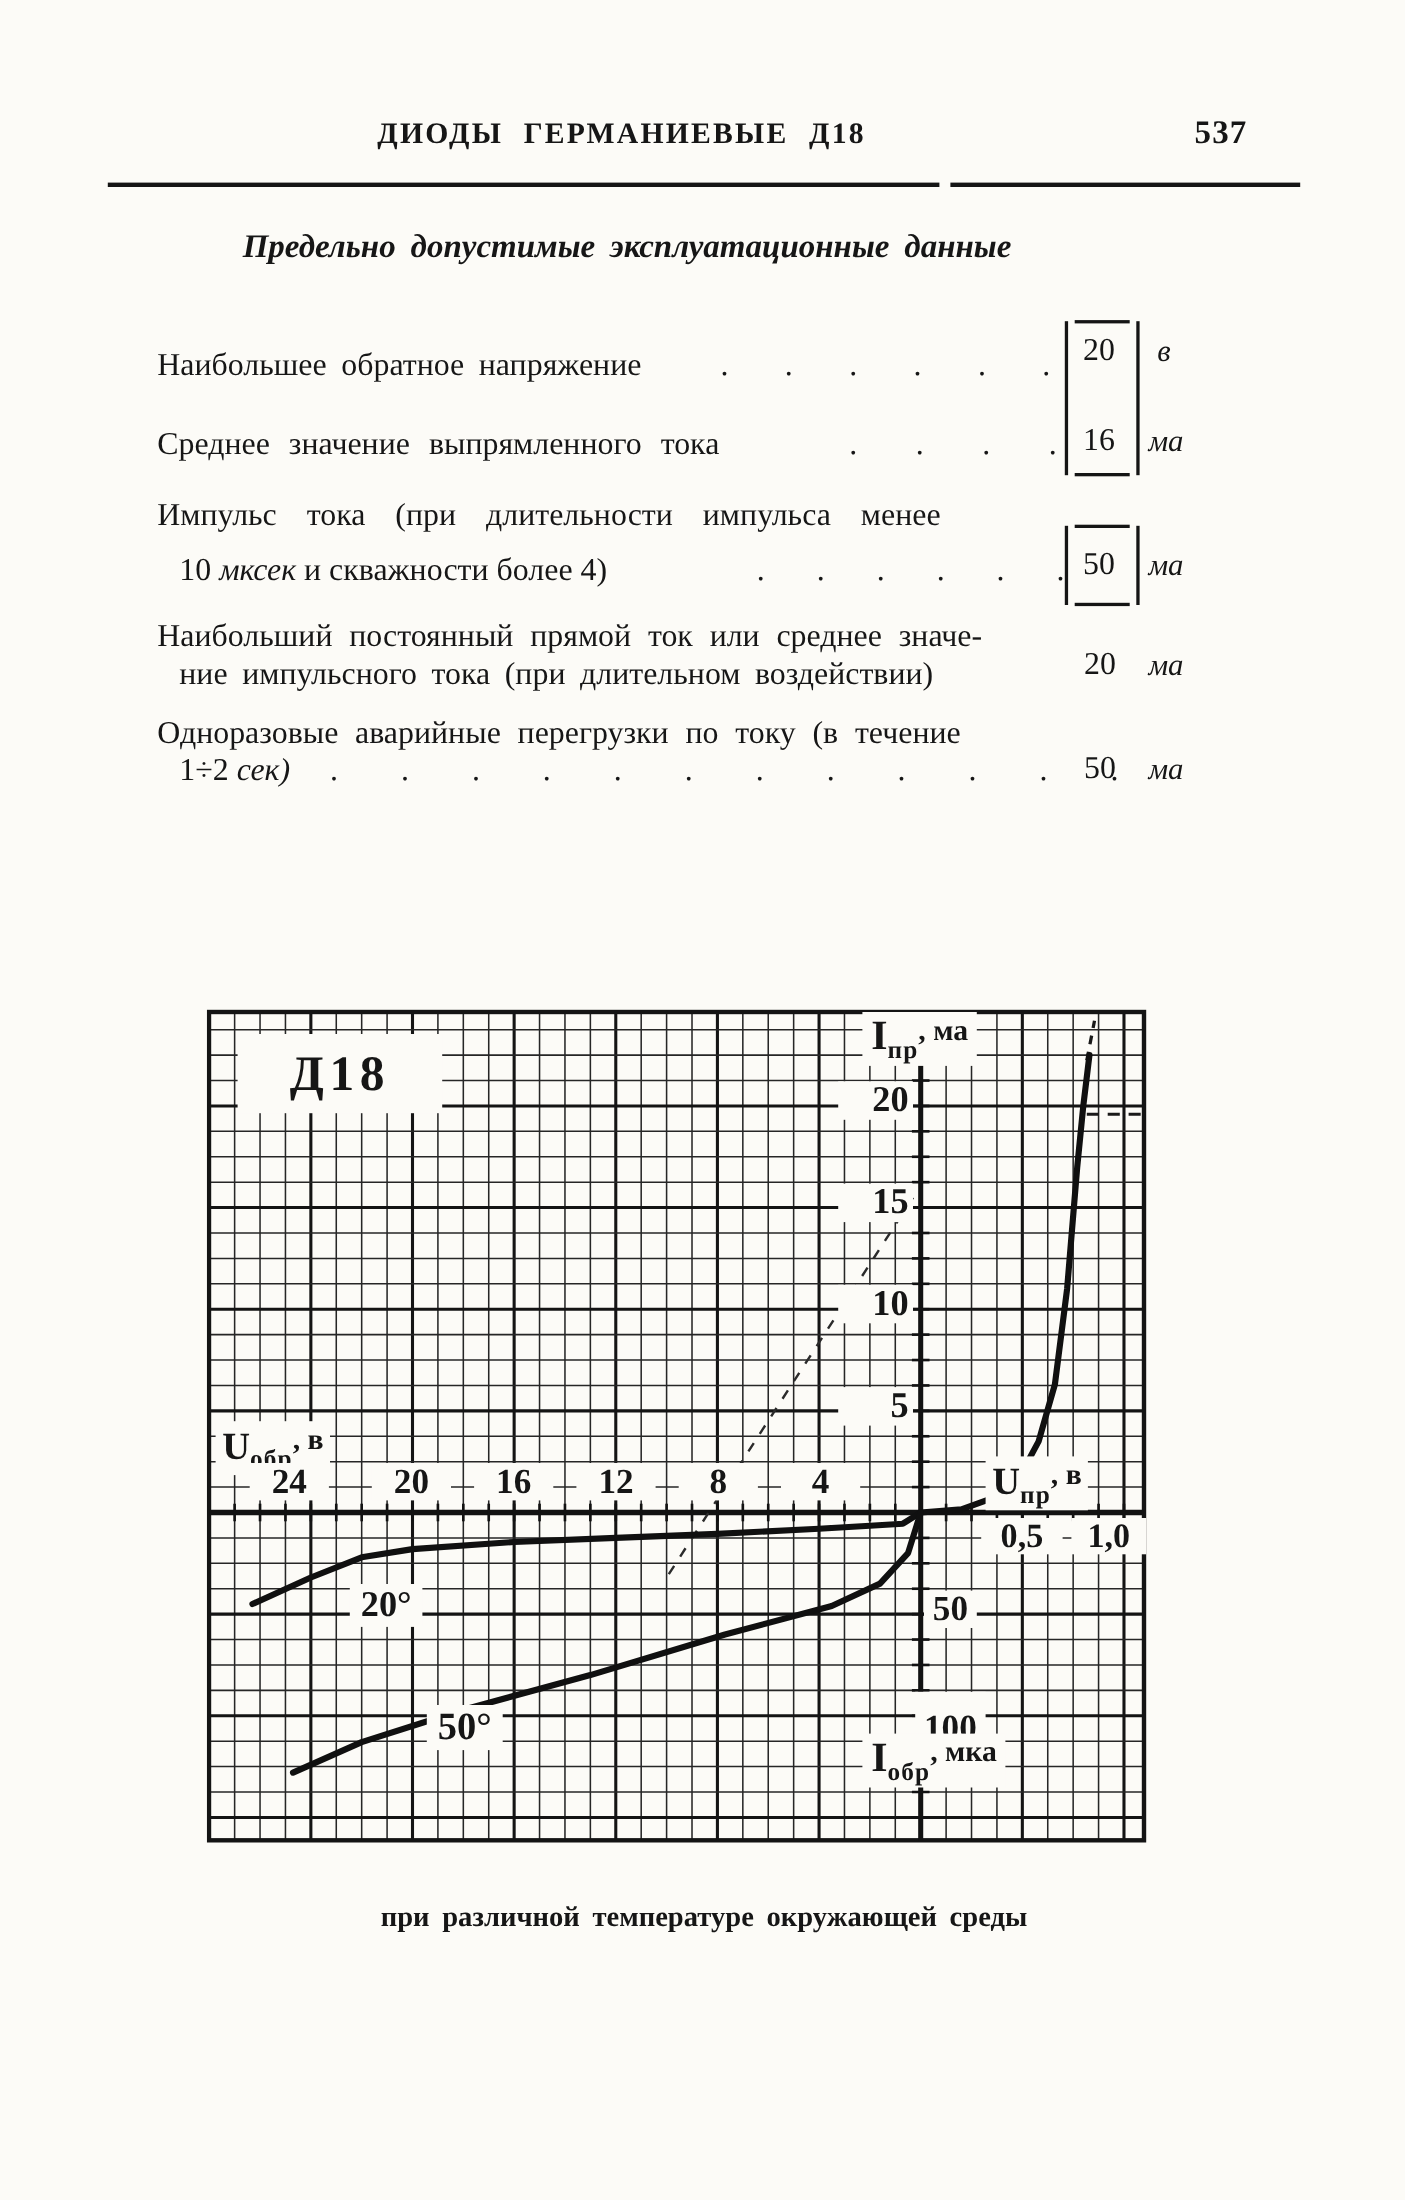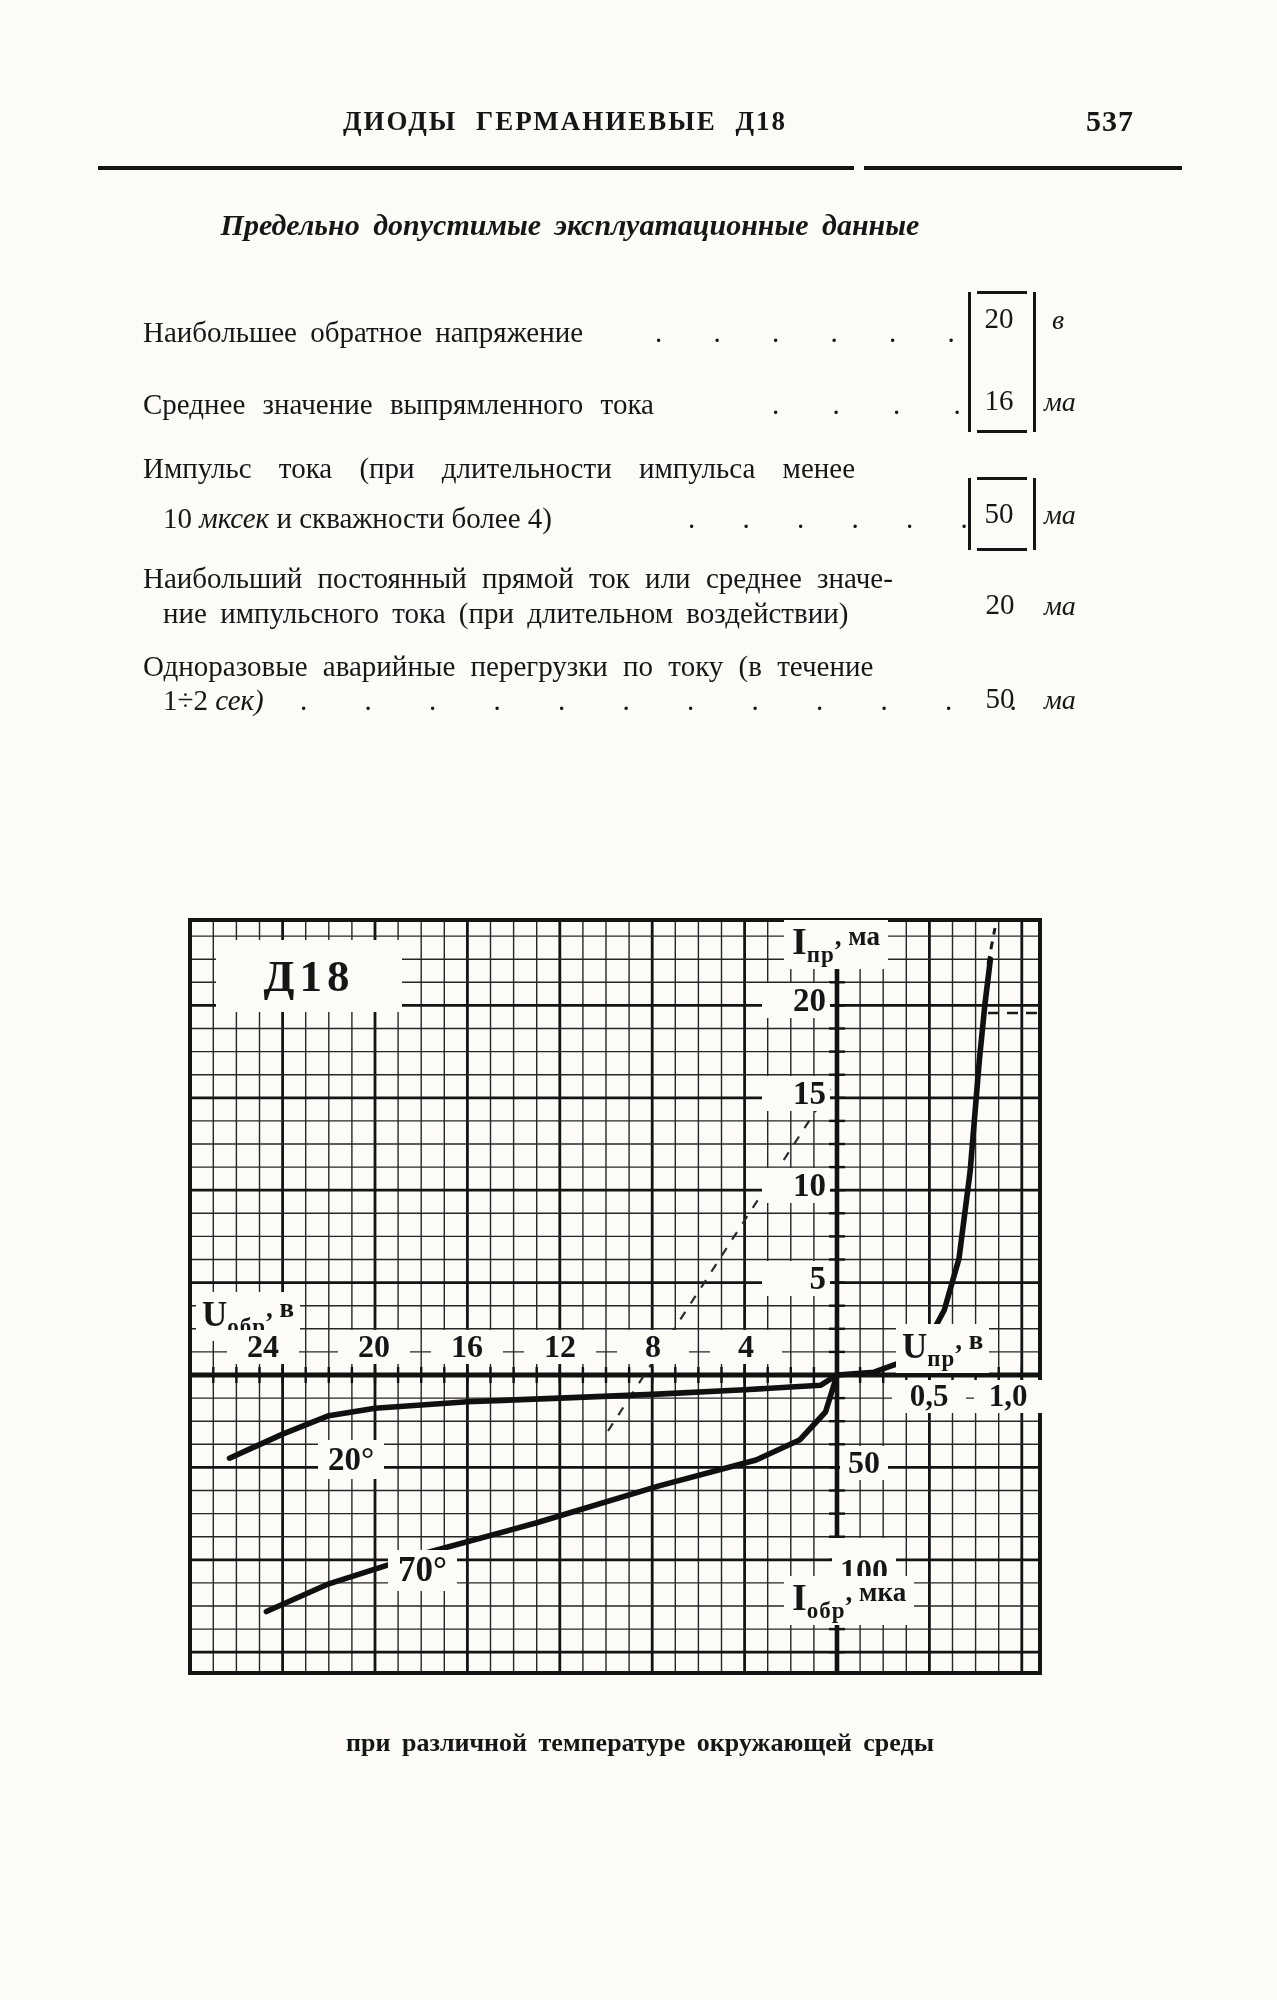--- a/index.html
+++ b/index.html
@@ -272,20 +272,20 @@
     <div class="patch ftick" style="left:786px;width:68px;">1,0</div>
 
     <div class="patch rtick" style="left:652px;top:530px;padding:0 8px;">50</div>
     <div class="patch rtick" style="left:644px;top:622px;padding:16px 8px;">100</div>
 
     <div class="patch axis-lbl" style="left:596px;top:660px;padding:2px 8px;">
       <span class="axis-sym">I</span><span class="axis-sub">обр</span><span class="axis-unit">, мка</span>
     </div>
 
     <div class="patch cl" style="left:130px;top:500px;padding:2px 10px;margin-top:24px;">20°</div>
-    <div class="patch cl" style="left:200px;top:634px;padding:2px 10px;font-size:35px;">70°</div>
+    <div class="patch cl" style="left:200px;top:634px;padding:2px 10px;font-size:35px;">50°</div>
   </div>
 
   <div class="abs caption">
     <div>при различной температуре окружающей среды</div>
   </div>
 
 </div>
 
 </body></html>

